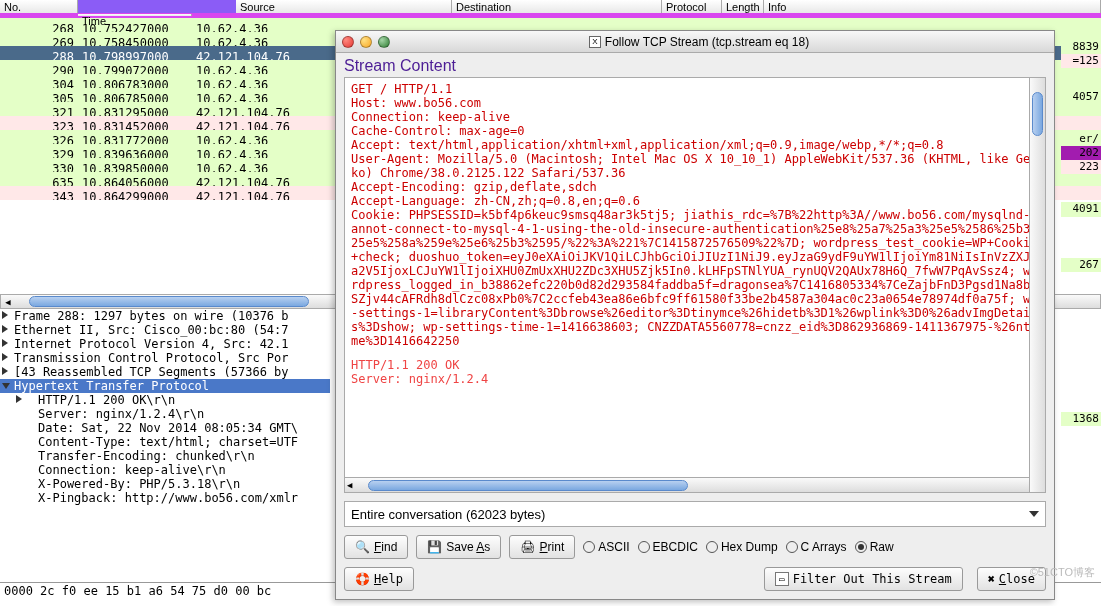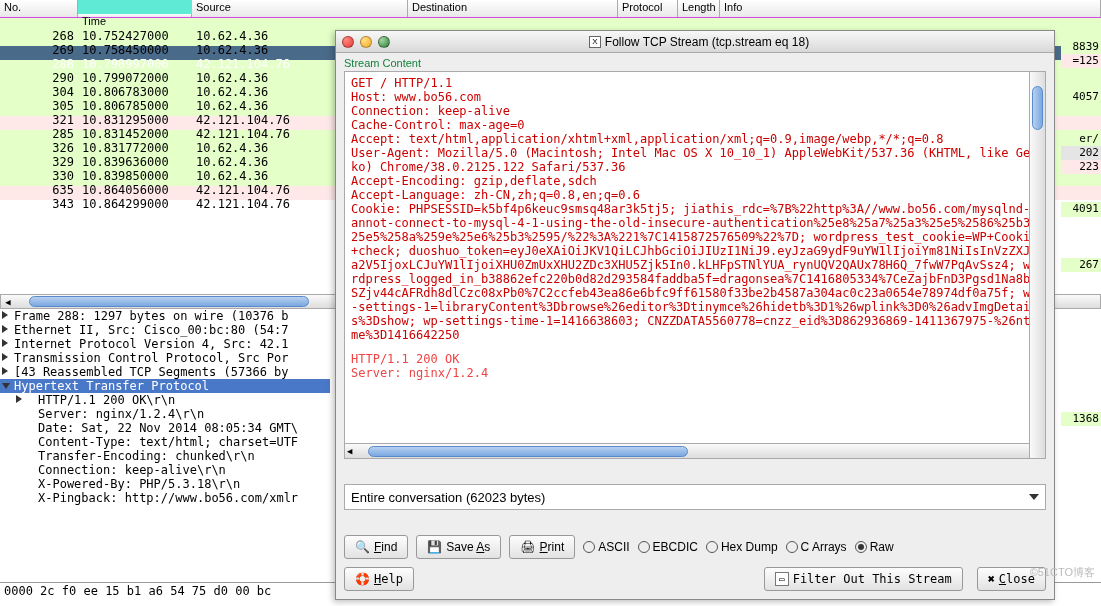--- a/index.html
+++ b/index.html
@@ -1,31 +1,31 @@
 <!DOCTYPE html>
 <html><head>
 <meta charset="utf-8">
 <style>
   * { box-sizing: border-box; margin: 0; padding: 0; }
   body { font-family: "DejaVu Sans Mono", monospace; font-size: 12px; background: #fff; width: 1101px; height: 606px; overflow: hidden; position: relative; }
   .main-table { position: absolute; top: 0; left: 0; right: 0; height: 300px; border-bottom: 1px solid #999; overflow: hidden; }
-  .table-header { display: flex; background: #5eead4; border-bottom: 1px solid #d946ef; height: 18px; }
+  .table-header { display: flex; background: #8b5cf6; border-bottom: 5px solid #d946ef; height: 18px; }
   .th { padding: 1px 4px; border-right: 1px solid #aaa; font-family: sans-serif; font-size: 11px; background: linear-gradient(#fff,#e8e8e8); }
   .th.no { width: 78px; }
   .th.time { width: 114px; margin-top: 14px; }
-  .th.src { width: 216px; }
+  .th.src { width: 216px; margin-left: 44px; }
   .th.dst { width: 210px; }
   .th.proto { width: 60px; }
   .th.len { width: 42px; }
   .th.info { flex: 1; }
   .tr { display: flex; height: 14px; font-size: 12px; }
   .tr.green { background: #e4ffc7; }
   .tr.pink { background: #ffe8e8; }
   .tr.selected { background: #4a6a8a; color: #fff; }
-  .td { padding: 11px 4px; white-space: nowrap; overflow: hidden; }
+  .td { padding: 4px 4px; white-space: nowrap; overflow: hidden; }
   .td.no { width: 78px; text-align: right; }
   .td.time { width: 114px; }
   .td.src { width: 216px; }
   .rest { flex: 1; }
   .hscroll { position: absolute; top: 294px; left: 0; right: 0; height: 15px; background: linear-gradient(#fafafa,#ddd); border: 1px solid #aaa; display: flex; align-items: center; }
   .hscroll .thumb { background: linear-gradient(#b8d0f0,#7aa8e0); border: 1px solid #5a8acc; border-radius: 7px; height: 11px; width: 280px; margin-left: 14px; }
   .hscroll .arrow { width: 14px; text-align: center; font-size: 9px; }
 
   .tree { position: absolute; top: 309px; left: 0; width: 330px; height: 270px; overflow: hidden; font-size: 12px; }
   .tree-row { padding: 0 2px 0 14px; white-space: nowrap; position: relative; height: 14px; line-height: 14px; }
@@ -46,30 +46,30 @@
   .dialog { position: absolute; top: 30px; left: 335px; width: 720px; height: 570px; background: #eee; border: 1px solid #888; box-shadow: -2px 2px 6px rgba(0,0,0,0.25); display: flex; flex-direction: column; }
   .titlebar { height: 22px; background: linear-gradient(#f8f8f8,#d8d8d8); border-bottom: 1px solid #aaa; display: flex; align-items: center; padding: 0 6px; position: relative; }
   .traffic { display: flex; gap: 6px; }
   .tlight { width: 12px; height: 12px; border-radius: 6px; border: 0.5px solid rgba(0,0,0,0.3); }
   .tred { background: radial-gradient(circle at 30% 30%, #ff8a80, #e53935); }
   .tyel { background: radial-gradient(circle at 30% 30%, #ffe082, #f9a825); }
   .tgrn { background: radial-gradient(circle at 30% 30%, #a5d6a7, #2e7d32); }
   .titlebar .title { position: absolute; left: 0; right: 8px; text-align: center; font-family: sans-serif; font-size: 12px; pointer-events: none; padding-left: 16px; }
   .titlebar .xicon { display:inline-block; width:12px; height:12px; background:#fff; border:1px solid #666; font-size:8px; line-height:10px; text-align:center; margin-right:4px; vertical-align:middle; }
 
-  .fieldset-label { font-family: sans-serif; font-size: 11px; padding: 4px 8px 0 8px; color: #15803d; }
+  .fieldset-label { font-family: sans-serif; font-size: 16px; padding: 4px 8px 0 8px; color: #4c1d95; }
   .content-box { margin: 2px 8px; flex: 1; background: #fff; border: 1px solid #aaa; padding: 4px 6px; overflow: hidden; position: relative; font-size: 12px; line-height: 14px; }
   .red { color: #c00; }
   .blue { color: #ef4444; }
   .content-hscroll { height: 15px; background: linear-gradient(#fafafa,#ddd); border-top: 1px solid #aaa; display: flex; align-items: center; position: absolute; bottom:0; left:0; right:16px; }
   .content-hscroll .thumb { background: linear-gradient(#b8d0f0,#7aa8e0); border: 1px solid #5a8acc; border-radius: 7px; height: 11px; width: 320px; margin-left: 14px; }
   .content-vscroll { position:absolute; top:0; right:0; bottom:0; width:16px; background:linear-gradient(90deg,#fafafa,#ddd); border-left:1px solid #aaa; }
   .content-vscroll .vthumb { background: linear-gradient(90deg,#b8d0f0,#7aa8e0); border:1px solid #5a8acc; border-radius:7px; width:11px; height:44px; margin:14px auto 0; }
 
-  .combo { margin: 23px 8px; height: 26px; background: #fff; border: 1px solid #aaa; display: flex; align-items: center; padding: 0 6px; justify-content: space-between; font-family: sans-serif; font-size: 13px; }
+  .combo { margin: 6px 8px; height: 26px; background: #fff; border: 1px solid #aaa; display: flex; align-items: center; padding: 0 6px; justify-content: space-between; font-family: sans-serif; font-size: 13px; }
   .combo .arrow { width: 0; height: 0; border-left: 5px solid transparent; border-right: 5px solid transparent; border-top: 6px solid #333; }
 
   .btnrow { margin: 2px 8px; display: flex; align-items: center; gap: 8px; font-family: sans-serif; font-size: 12px; }
   .btn { background: linear-gradient(#fdfdfd,#e2e2e2); border: 1px solid #999; border-radius: 3px; padding: 4px 10px; display: inline-flex; align-items: center; gap: 4px; cursor: pointer; }
   .btn u { text-decoration: underline; }
   .radio { display: inline-flex; align-items: center; gap: 3px; }
   .radio .circ { width: 12px; height: 12px; border: 1px solid #555; border-radius: 6px; display: inline-flex; align-items: center; justify-content: center; }
   .radio.sel .circ::after { content:""; width:6px; height:6px; background:#333; border-radius:3px; }
   .btnrow2 { margin: 6px 8px 8px; display: flex; justify-content: space-between; }
   .btnrow2 .group { display: flex; gap: 14px; }
@@ -127,21 +127,21 @@
         <div class="td src">10.62.4.36</div>
         <div class="td rest"></div>
       </div>
       <div class="tr green">
         <div class="td no">321</div>
         <div class="td time">10.831295000</div>
         <div class="td src">42.121.104.76</div>
         <div class="td rest"></div>
       </div>
       <div class="tr pink">
-        <div class="td no">285</div>
+        <div class="td no">323</div>
         <div class="td time">10.831452000</div>
         <div class="td src">42.121.104.76</div>
         <div class="td rest"></div>
       </div>
       <div class="tr green">
         <div class="td no">326</div>
         <div class="td time">10.831772000</div>
         <div class="td src">10.62.4.36</div>
         <div class="td rest"></div>
       </div>
@@ -192,21 +192,21 @@
     <div class="tree-row sub"><span>Connection: keep-alive\r\n</span></div>
     <div class="tree-row sub"><span>X-Powered-By: PHP/5.3.18\r\n</span></div>
     <div class="tree-row sub"><span>X-Pingback: http://www.bo56.com/xmlr</span></div>
   </div>
 
 <div class="bands" id="bands">
     <div class="band" style="top: 22px; background: rgb(228, 255, 199); height: 14px;">8839</div>
     <div class="band" style="top: 36px; background: rgb(255, 232, 232); height: 14px;">=125</div>
     <div class="band" style="top: 72px; background: rgb(228, 255, 199); height: 14px;">4057</div>
     <div class="band" style="top: 114px; background: rgb(228, 255, 199); height: 14px;">er/</div>
-    <div class="band" style="top: 128px; background: #e5e5e5; height: 14px;">202</div>
+    <div class="band" style="top: 128px; background: #a21caf; height: 14px;">202</div>
     <div class="band" style="top: 142px; background: rgb(255, 232, 232); height: 14px;">223</div>
     <div class="band" style="top: 184px; background: rgb(228, 255, 199); height: 15px;">4091</div>
     <div class="band" style="top: 240px; background: rgb(228, 255, 199); height: 14px;">267</div>
     <div class="band" style="top: 394px; background: rgb(228, 255, 199); height: 14px;">1368</div>
   </div>
 
 <div class="bytes"><span>0000   2c f0 ee 15 b1 a6 54 75  d0 00 bc </span></div>
 
 <div class="dialog">
   <div class="titlebar">

